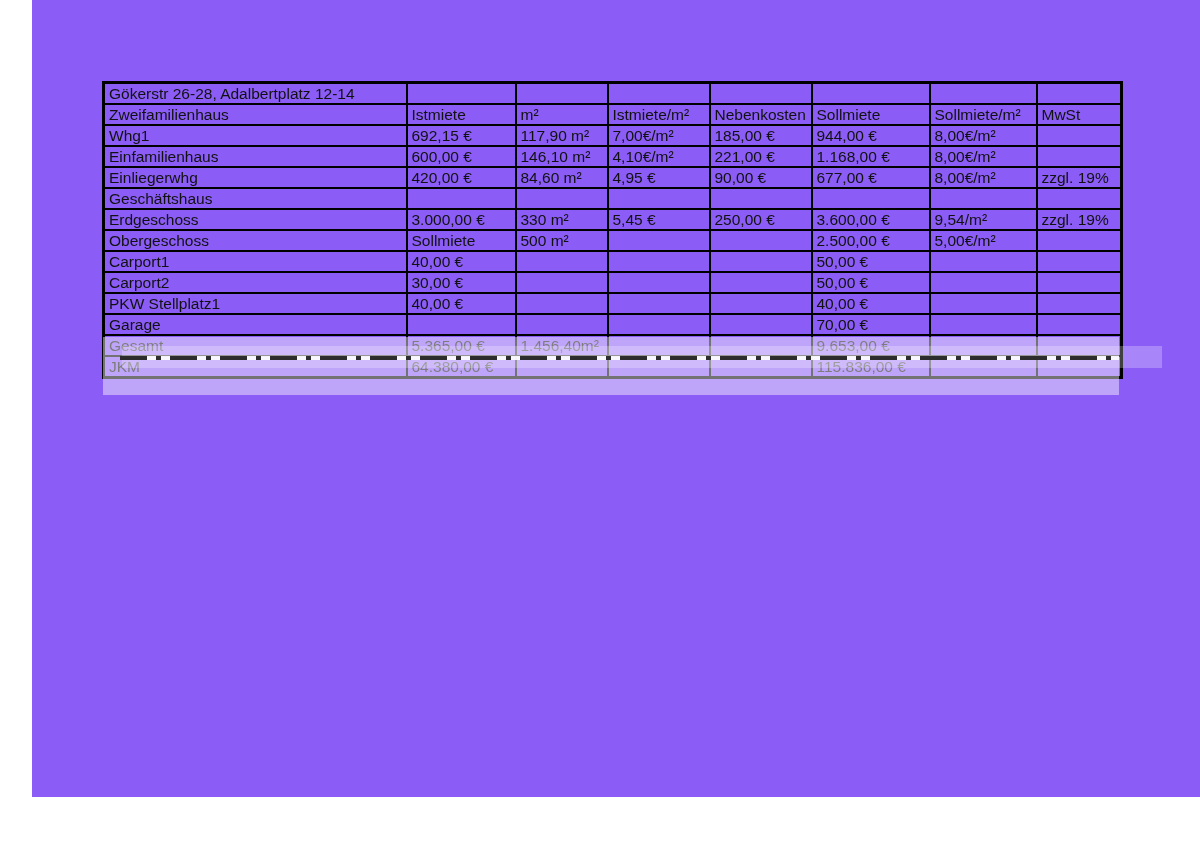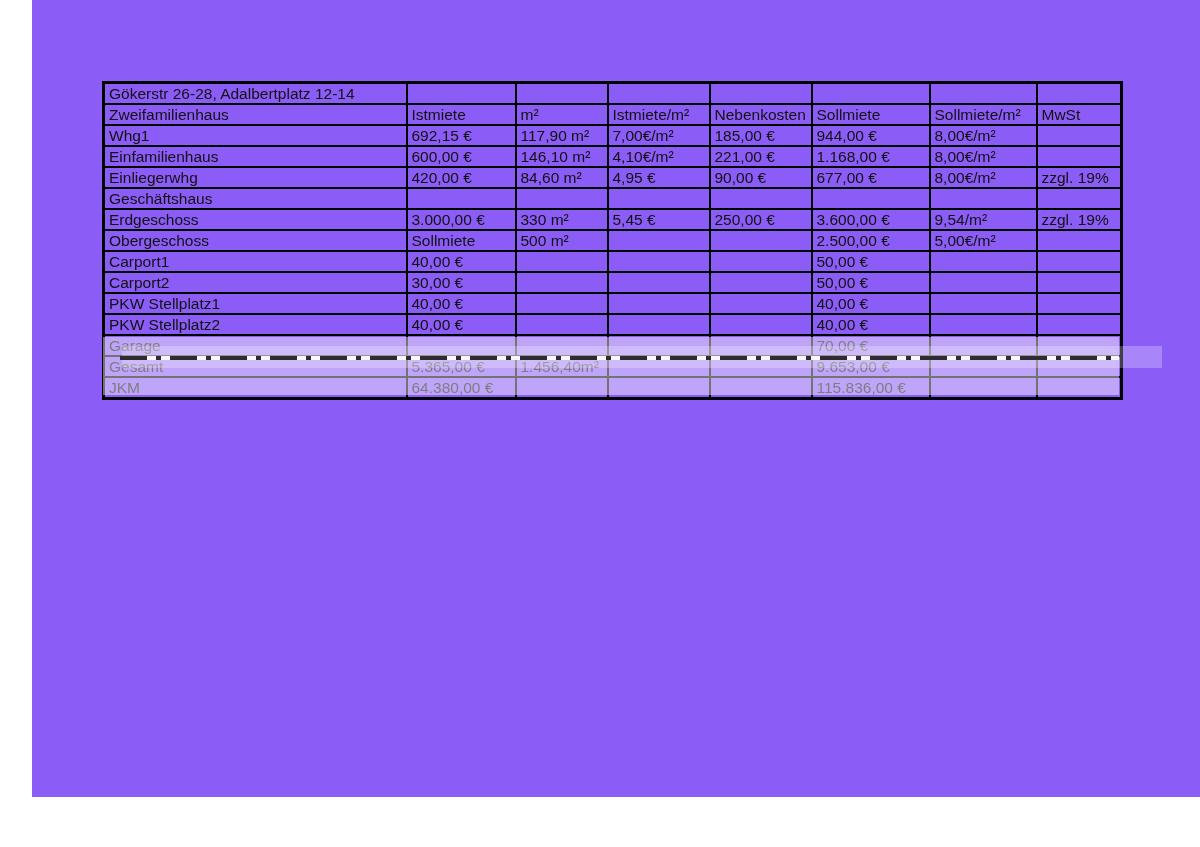--- a/index.html
+++ b/index.html
@@ -183,30 +183,20 @@
         <tr class="">
           <td>PKW Stellplatz1</td>
           <td class="val">40,00 €</td>
           <td class="val"></td>
           <td class="val"></td>
           <td class="val"></td>
           <td class="val">40,00 €</td>
           <td class="val left"></td>
           <td class="val left"></td>
         </tr>
-        <tr class="no-bottom">
-          <td>PKW Stellplatz2</td>
-          <td class="val">40,00 €</td>
-          <td class="val"></td>
-          <td class="val"></td>
-          <td class="val"></td>
-          <td class="val">40,00 €</td>
-          <td class="val left"></td>
-          <td class="val left"></td>
-        </tr>
         <tr class="no-top">
           <td>Garage</td>
           <td class="val"></td>
           <td class="val"></td>
           <td class="val"></td>
           <td class="val"></td>
           <td class="val">70,00 €</td>
           <td class="val left"></td>
           <td class="val left"></td>
         </tr>

